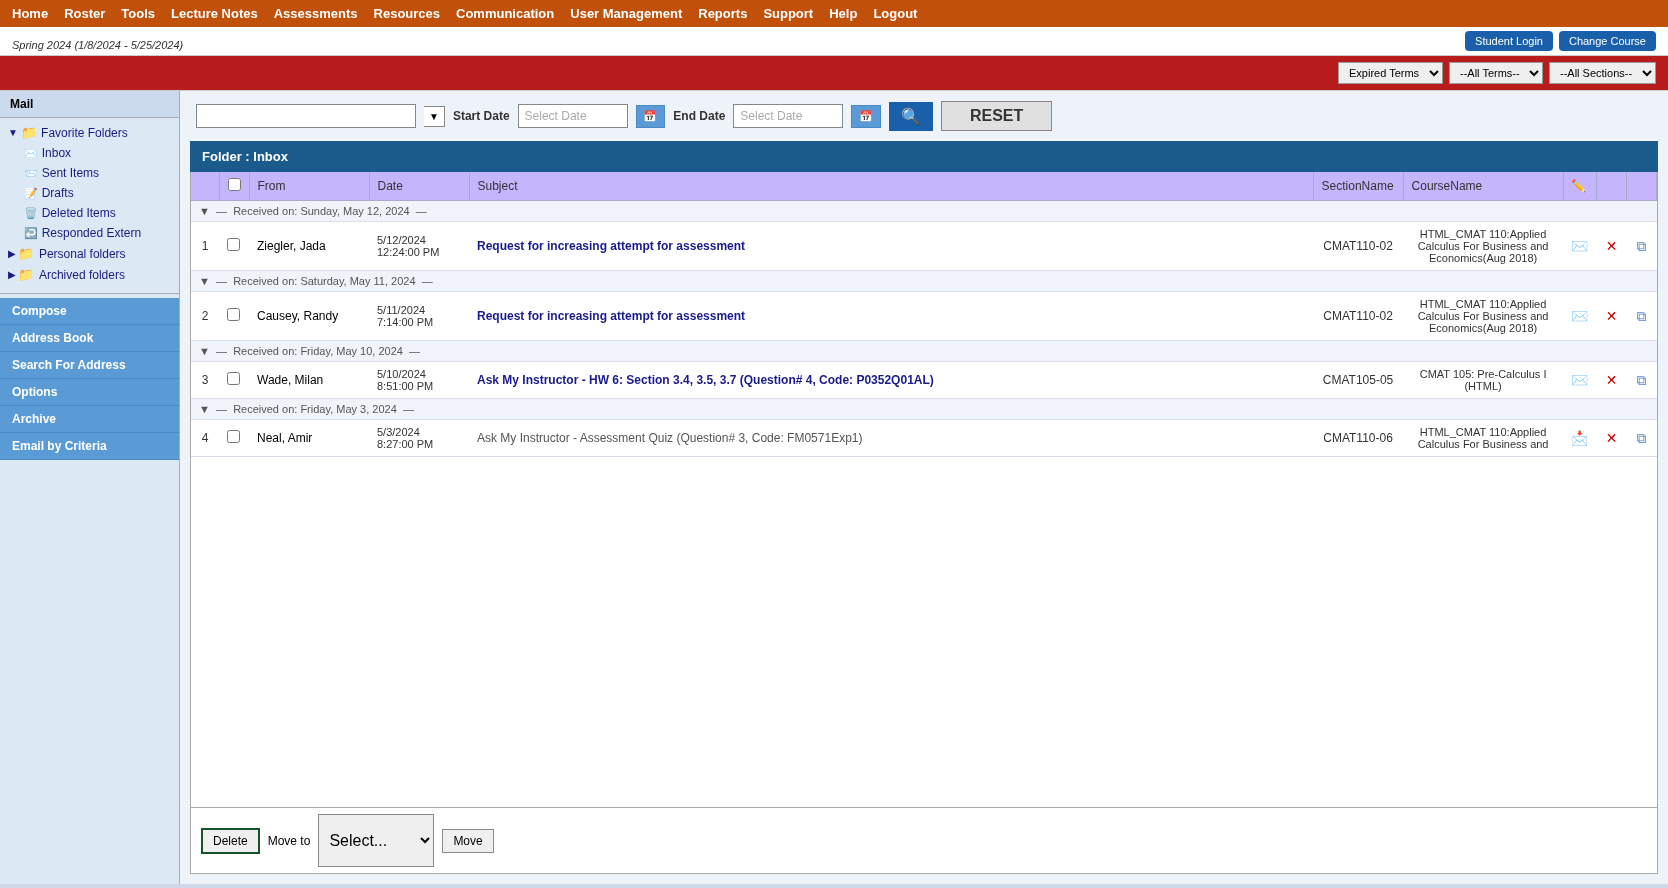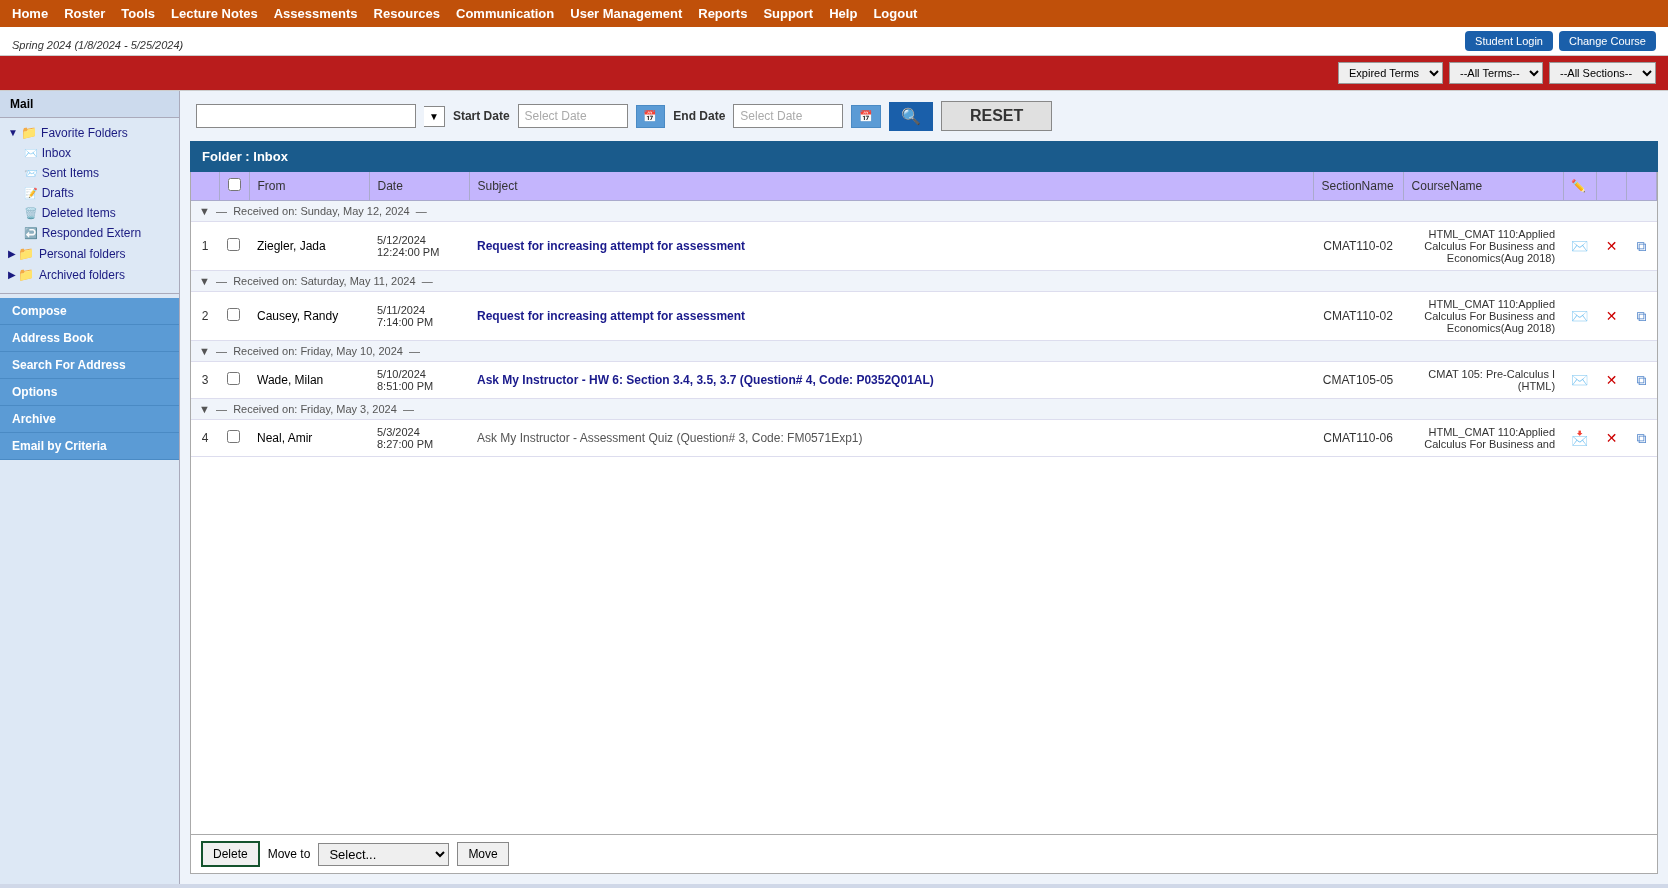--- a/index.html
+++ b/index.html
@@ -230,21 +230,21 @@
       vertical-align: middle;
       border-bottom: 1px solid #dde;
       font-size: 12px;
     }
     .mail-row .row-num { color: #333; text-align: center; width: 28px; }
     .mail-row .from-cell { width: 120px; }
     .mail-row .date-cell { width: 100px; font-size: 11px; color: #333; }
     .mail-row .subject-cell { color: #1a1a8c; font-weight: bold; cursor: pointer; }
     .mail-row .subject-cell.read { color: #555; font-weight: normal; }
     .mail-row .section-cell { width: 90px; color: #333; text-align: center; }
-    .mail-row .course-cell { width: 160px; color: #333; font-size: 11px; text-align: right; }
+    .mail-row .course-cell { width: 160px; color: #333; font-size: 11px; text-align: center; }
     .mail-row .action-cell { width: 30px; text-align: center; }
     .icon-mail { color: #888; font-size: 14px; }
     .icon-mail-open { color: #e8a000; font-size: 14px; }
     .icon-delete { color: #cc0000; font-size: 14px; cursor: pointer; }
     .icon-forward { color: #5588cc; font-size: 14px; cursor: pointer; }
 
     
     #bottom-bar {
       background: white;
       border: 1px solid #aaa;
@@ -257,24 +257,24 @@
     }
     .delete-btn {
       background: #f0f0f0;
       border: 2px solid #14532d;
       padding: 4px 10px;
       font-size: 12px;
       cursor: pointer;
     }
     .move-label { font-size: 12px; }
     #bottom-bar select {
-      padding: 2px 6px;
-      font-size: 13px;
+      padding: 16px 6px;
+      font-size: 16px;
       border: 1px solid #888;
-      width: 131px;
+      width: 116px;
     }
     .move-btn {
       background: #f0f0f0;
       border: 1px solid #888;
       padding: 4px 10px;
       font-size: 12px;
       cursor: pointer;
     }
 
     

